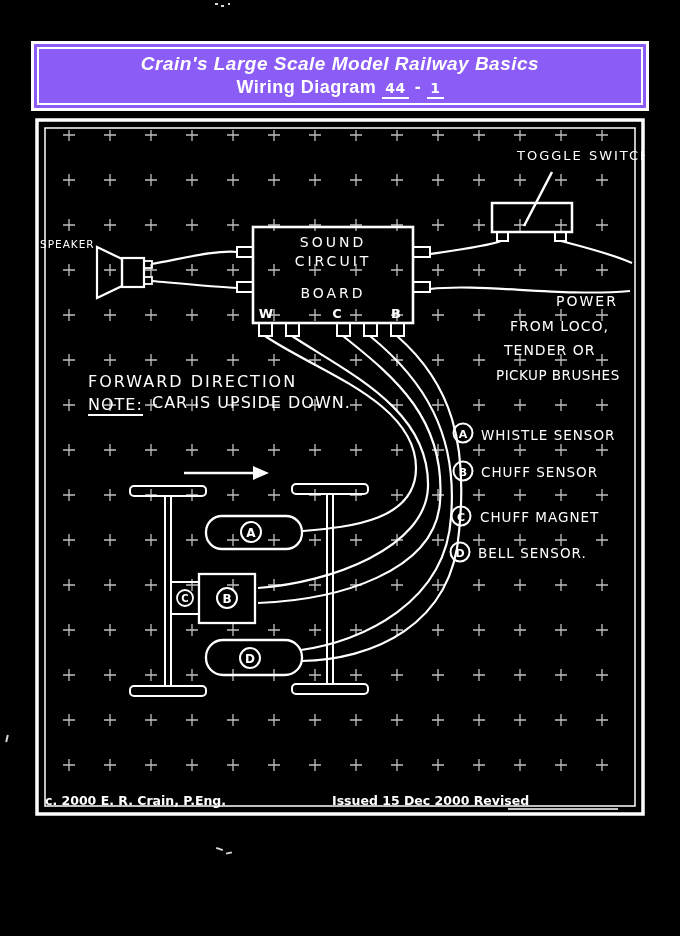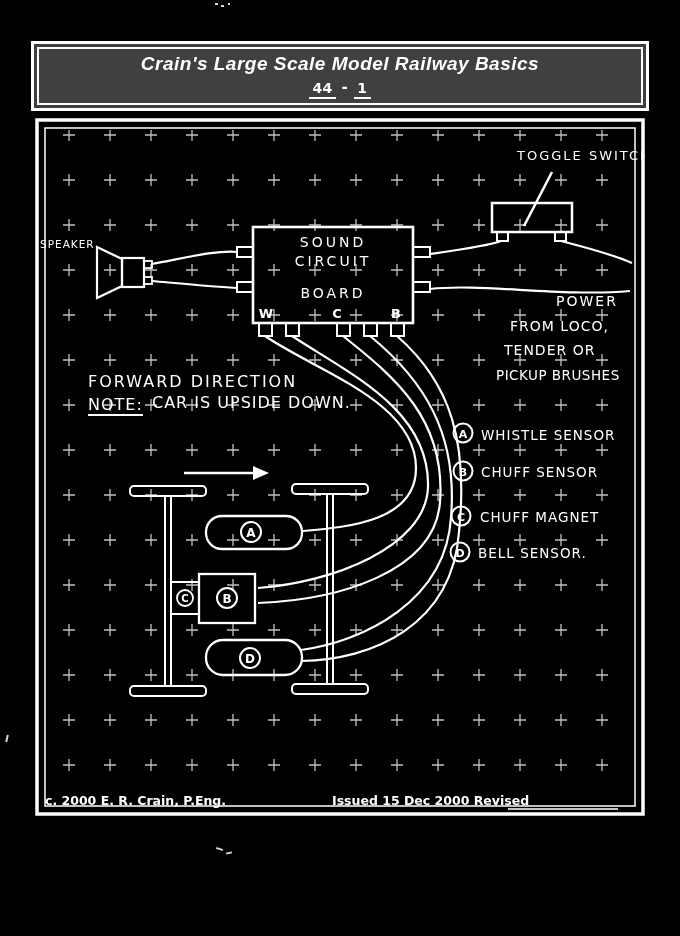--- a/index.html
+++ b/index.html
@@ -1,21 +1,21 @@
 <!DOCTYPE html>
 <html><head>
 <meta charset="utf-8">
 <style>
   html,body{margin:0;padding:0;background:#000;}
   .page{position:relative;width:680px;height:936px;background:#000000;overflow:hidden;
         font-family:"Liberation Sans",sans-serif;color:#ffffff;}
 
   
   .title-box{position:absolute;left:31px;top:41px;width:618px;height:70px;
-             border:3px solid #ffffff;box-sizing:border-box;background:#404040;}
+             border:3px solid #ffffff;box-sizing:border-box;background:#8b5cf6;}
   .title-box-inner{position:absolute;left:3px;top:3px;right:3px;bottom:3px;
              border:2px solid #ffffff;box-sizing:border-box;
              display:flex;flex-direction:column;align-items:center;justify-content:center;}
   .title-line1{font-size:19px;font-weight:bold;font-style:italic;letter-spacing:.5px;line-height:1.25;}
   .title-line2{font-size:18px;font-weight:bold;letter-spacing:.5px;line-height:1.3;
                display:flex;align-items:baseline;gap:6px;}
   .hand-num{font-family:"DejaVu Sans",sans-serif;font-weight:bold;font-size:14px;
             border-bottom:2px solid #ffffff;padding:0 3px;}
 
   
@@ -37,20 +37,21 @@
   <span class="speck" style="left:221px;top:5px;width:3px;height:2px;"></span>
   <span class="speck" style="left:228px;top:3px;width:2px;height:2px;"></span>
   <span class="speck" style="left:6px;top:735px;width:2px;height:7px;transform:rotate(14deg);"></span>
   <span class="speck" style="left:216px;top:848px;width:7px;height:2px;transform:rotate(18deg);"></span>
   <span class="speck" style="left:226px;top:852px;width:6px;height:2px;transform:rotate(-12deg);"></span>
 
   <div class="title-box">
     <div class="title-box-inner">
       <div class="title-line1">Crain's Large Scale Model Railway Basics</div>
       <div class="title-line2">
+        <span>Wiring Diagram</span>
         <span class="hand-num">44</span>
         <span>-</span>
         <span class="hand-num">1</span>
       </div>
     </div>
   </div>
 
   <div class="diagram-wrap">
     <svg width="610" height="700" viewBox="35 118 610 700">
       <defs>

